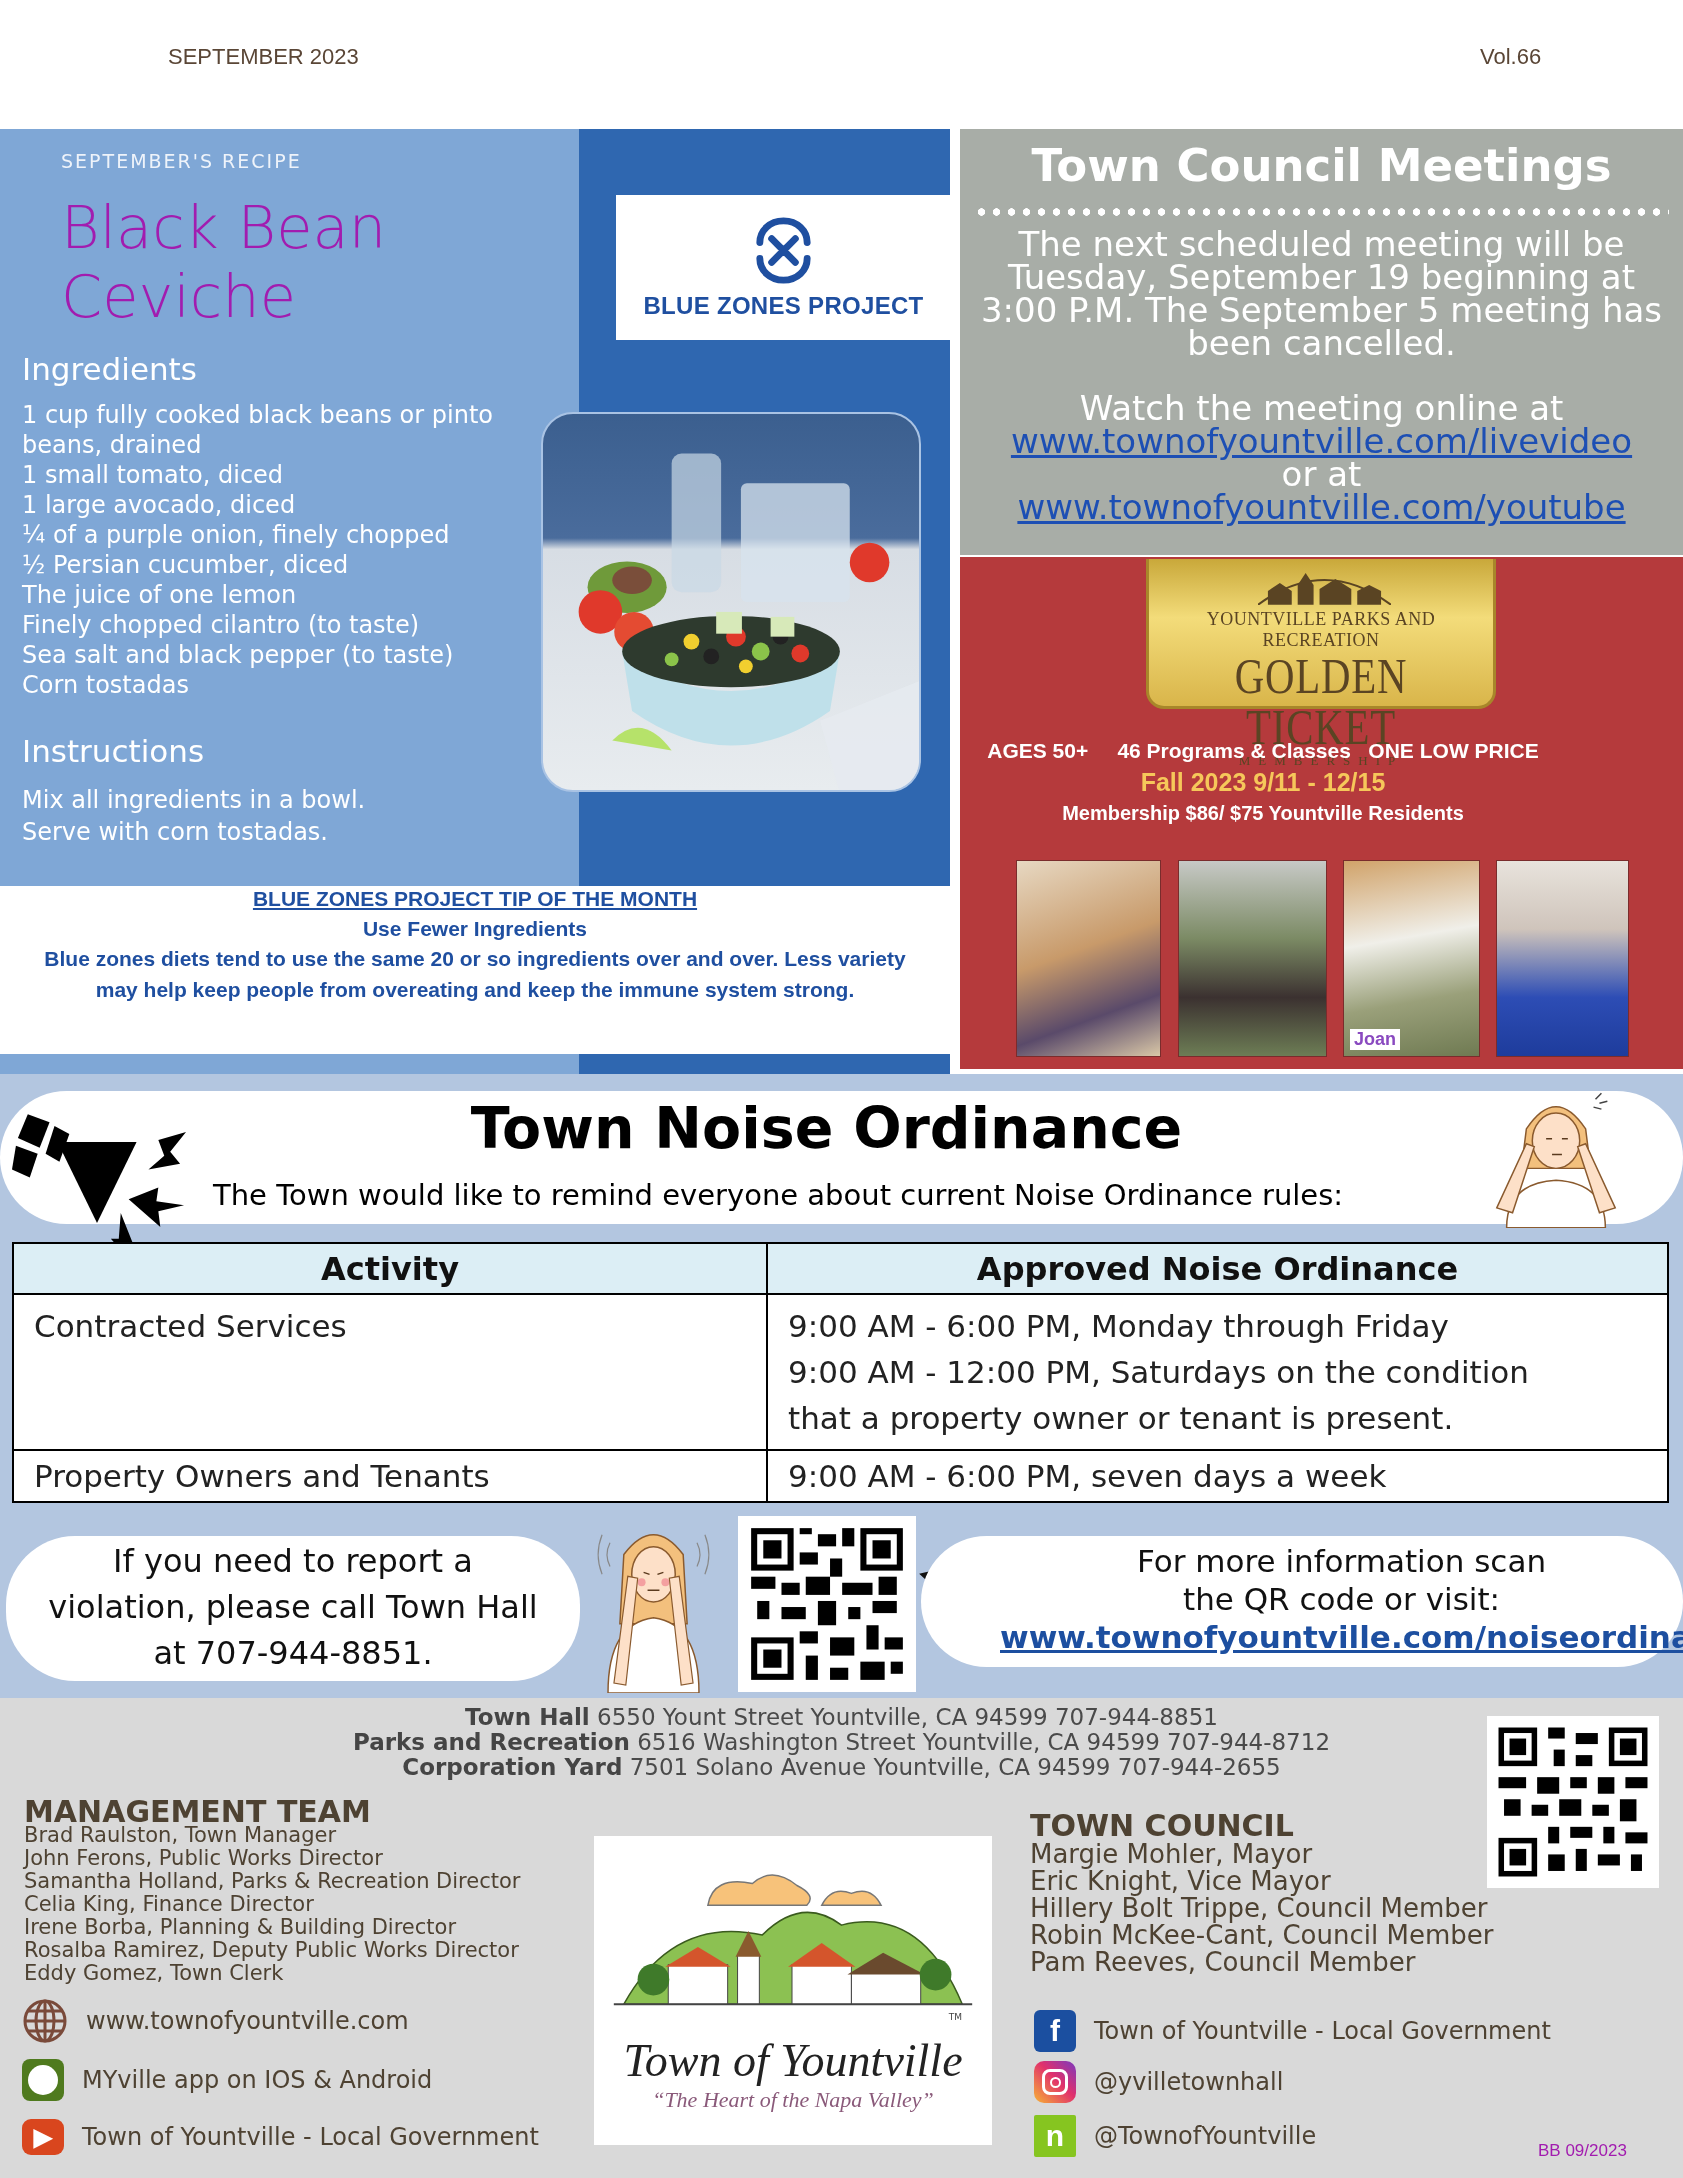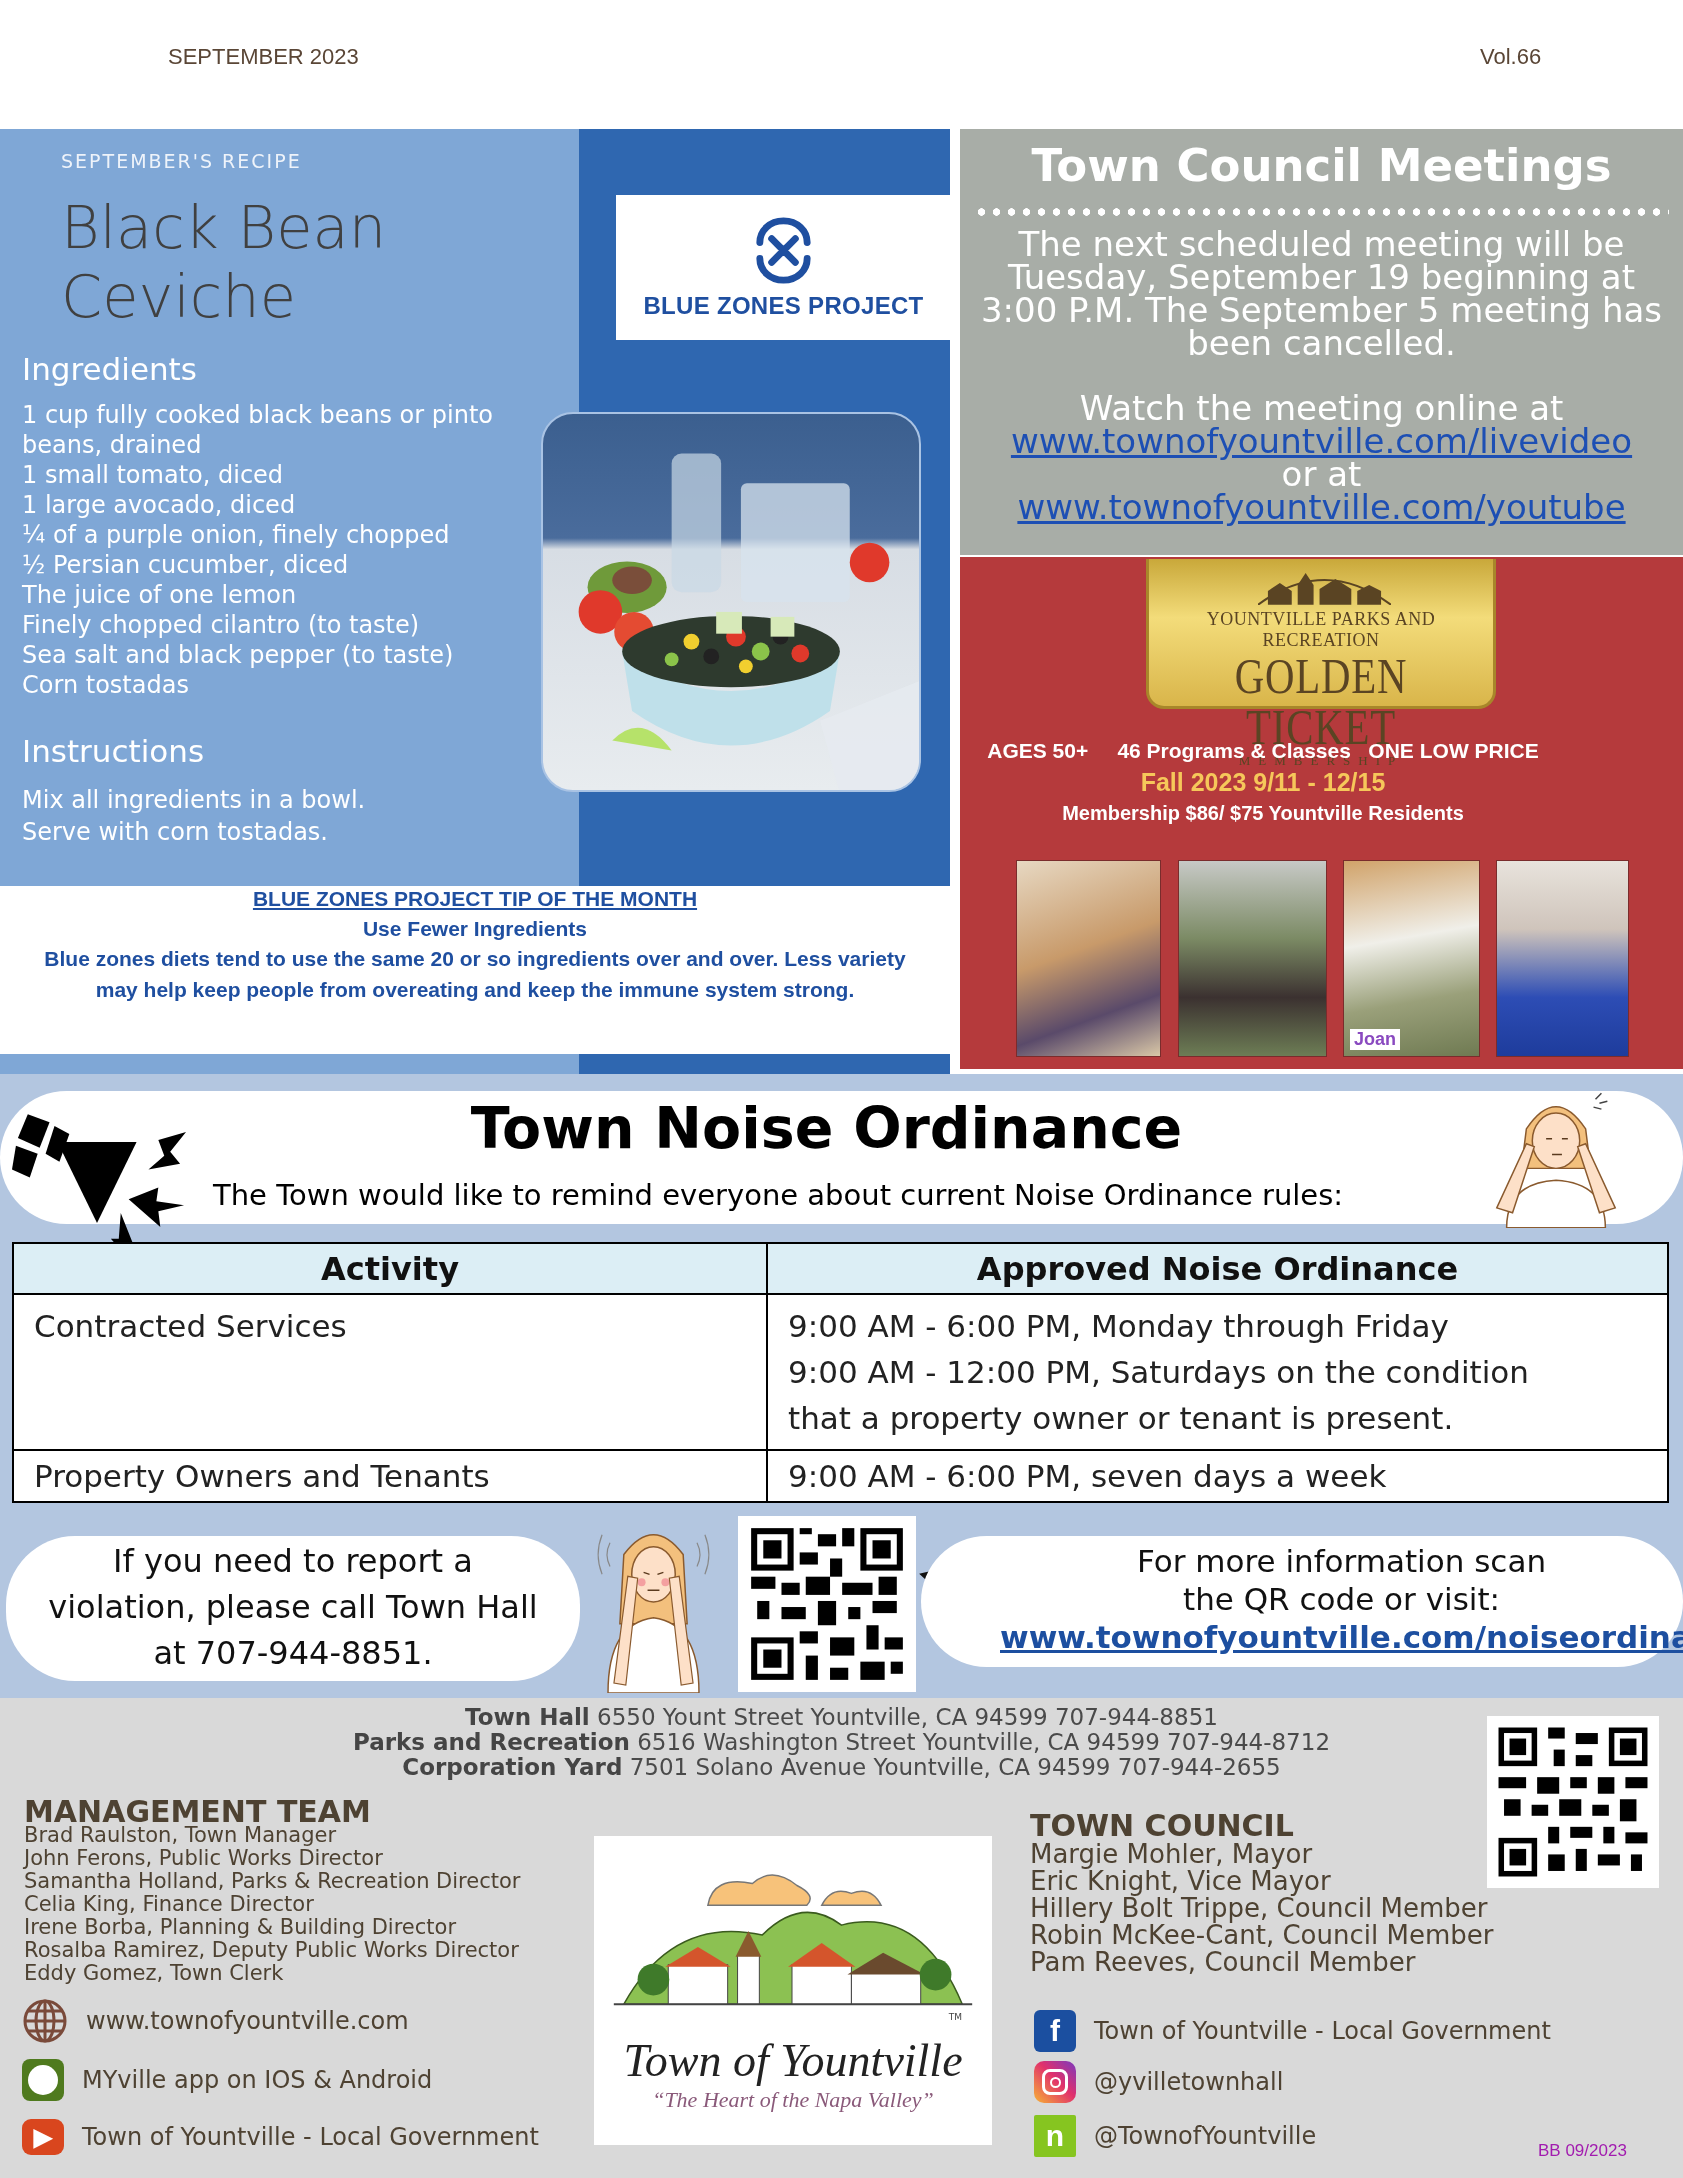--- a/index.html
+++ b/index.html
@@ -8,21 +8,21 @@
   .abs { position: absolute; }
 
   
   .hdr { font-family: "Liberation Sans", sans-serif; font-size: 22px; color: #5a4636; top: 44px; }
 
   
   .recipe-left { left: 0; top: 129px; width: 579px; height: 757px; background: #7fa7d6; }
   .recipe-right { left: 579px; top: 129px; width: 371px; height: 945px; background: #2f67b0; }
   .recipe-left-bottom { left: 0; top: 1054px; width: 579px; height: 20px; background: #7fa7d6; }
   .recipe-kicker { left: 61px; top: 150px; font-family: "DejaVu Sans", sans-serif; font-size: 19px; letter-spacing: 2px; color: #eef3fa; }
-  .recipe-title { left: 61px; top: 193px; font-family: "DejaVu Sans", sans-serif; font-weight: 300; font-size: 59px; line-height: 69px; color: #404040; }
+  .recipe-title { left: 61px; top: 193px; font-family: "DejaVu Sans", sans-serif; font-weight: 300; font-size: 59px; line-height: 69px; color: #a21caf; }
   .recipe-h { font-family: "DejaVu Sans", sans-serif; font-size: 31px; color: #ffffff; left: 22px; }
   .recipe-list { left: 22px; top: 400px; font-family: "DejaVu Sans", sans-serif; font-size: 24px; line-height: 30px; color: #ffffff; list-style: none; width: 535px; }
   .recipe-instr { left: 22px; top: 784px; font-family: "DejaVu Sans", sans-serif; font-size: 24px; line-height: 32px; color: #ffffff; }
   .bz-logo { left: 616px; top: 195px; width: 335px; height: 145px; background: #ffffff; display: flex; flex-direction: column; align-items: center; justify-content: center; }
   .bz-logo-text { font-family: "Liberation Sans", sans-serif; font-weight: bold; font-size: 24px; color: #1f4fa0; letter-spacing: 0.3px; margin-top: 6px; }
   .food-photo { left: 541px; top: 412px; width: 380px; height: 380px; border-radius: 32px; overflow: hidden; border: 2px solid #a9c3e4; background: linear-gradient(180deg, #3b5f8f 0%, #4a6c9c 33%, #d7dde4 36%, #e8ecef 100%); }
 
   
   .tip { left: 0; top: 886px; width: 950px; height: 168px; background: #ffffff; text-align: center; font-family: "Liberation Sans", sans-serif; font-weight: bold; color: #1f4fa0; }
   .tip-title { display: block; font-size: 21px; margin-top: 1px; text-decoration: underline; }

